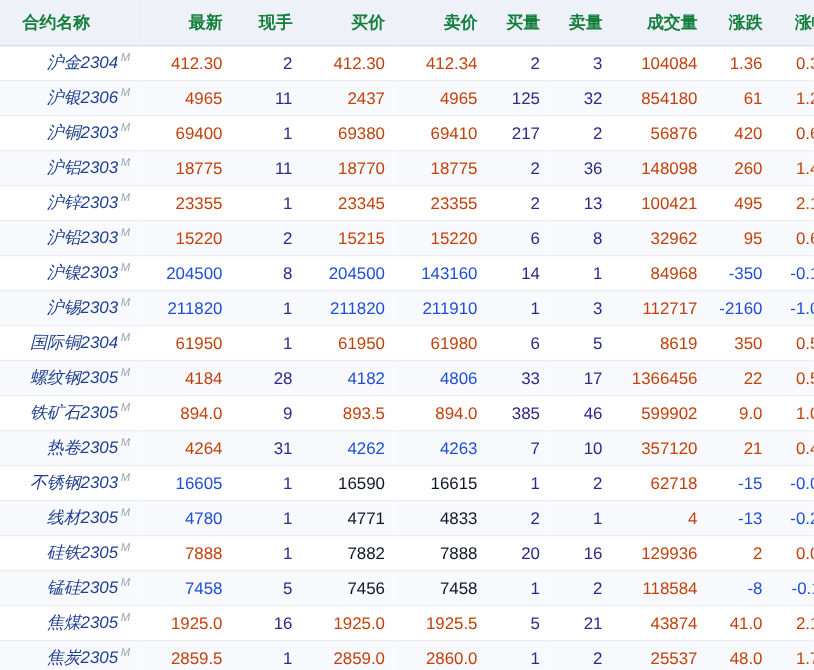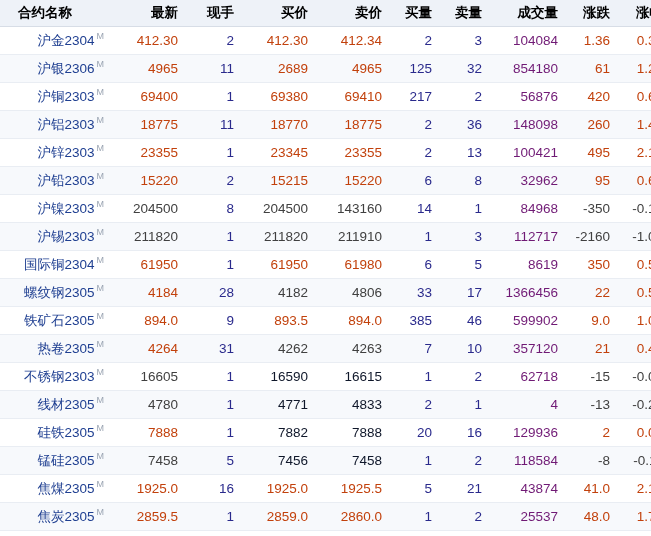--- a/index.html
+++ b/index.html
@@ -17,22 +17,22 @@
   }
   table.quote-table {
     width: 651px;
     border-collapse: collapse;
     table-layout: fixed;
   }
   table.quote-table thead th {
     background: #eef2f8;
     font-weight: bold;
     font-size: 13.5px;
-    color: #000000;
-    height: 26px;
+    color: #15803d;
+    height: 36px;
     padding: 0 6px;
     text-align: right;
     border-bottom: 1px solid #d7dde6;
     white-space: nowrap;
   }
   table.quote-table thead th.col-name {
     text-align: left;
     padding-left: 18px;
   }
   table.quote-table tbody td {
@@ -47,34 +47,35 @@
     background: #f7f9fc;
   }
   table.quote-table tbody tr:nth-child(odd) {
     background: #ffffff;
   }
   td.name-cell {
     text-align: left;
     padding-left: 18px;
     color: #1a3c8c;
     font-size: 13.5px;
+    font-style: italic;
   }
   .name-text {
     color: #1f3f91;
   }
   .sup-m {
     font-size: 9px;
     color: #9aa4b2;
     vertical-align: super;
     margin-left: 2px;
   }
   .up { color: #c2410c; }
-  .down { color: #404040; }
+  .down { color: #1d4ed8; }
   .flat { color: #0f172a; }
-  .vol { color: #701a75; }
+  .vol { color: #c2410c; }
   .num-blue { color: #2a2a8c; }
   
   col.c0 { width: 110px; }
   col.c1 { width: 74px; }
   col.c2 { width: 56px; }
   col.c3 { width: 74px; }
   col.c4 { width: 74px; }
   col.c5 { width: 50px; }
   col.c6 { width: 50px; }
   col.c7 { width: 76px; }
@@ -121,21 +122,21 @@
         <td class="num-blue">2</td>
         <td class="num-blue">3</td>
         <td class="vol">104084</td>
         <td class="up">1.36</td>
         <td class="up">0.33%</td>
       </tr>
       <tr>
         <td class="name-cell"><span class="name-text">沪银2306</span><span class="sup-m">M</span></td>
         <td class="up">4965</td>
         <td class="num-blue">11</td>
-        <td class="up">2689</td>
+        <td class="up">2437</td>
         <td class="up">4965</td>
         <td class="num-blue">125</td>
         <td class="num-blue">32</td>
         <td class="vol">854180</td>
         <td class="up">61</td>
         <td class="up">1.24%</td>
       </tr>
       <tr>
         <td class="name-cell"><span class="name-text">沪铜2303</span><span class="sup-m">M</span></td>
         <td class="up">69400</td>

